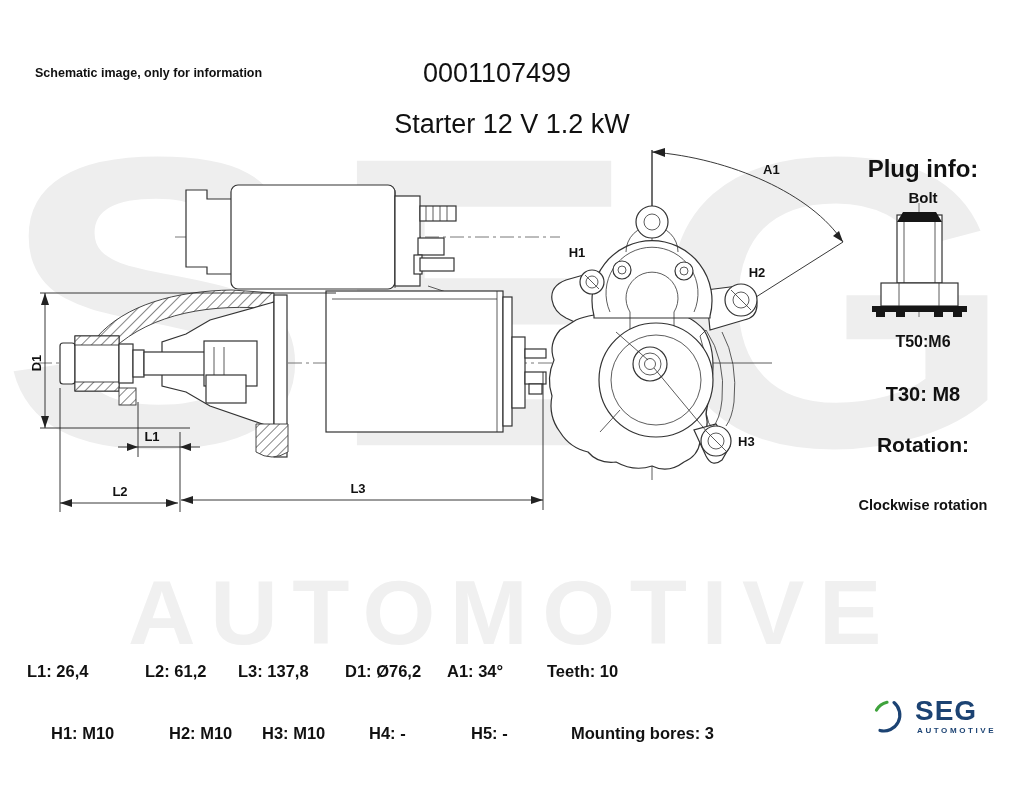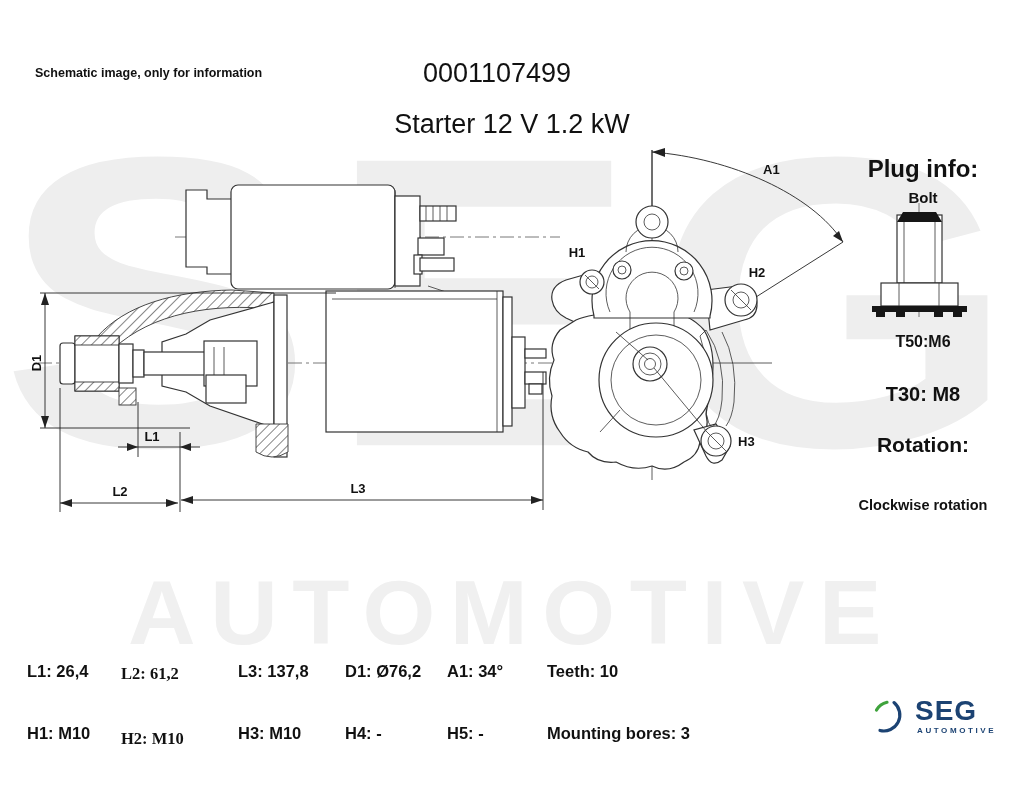--- a/index.html
+++ b/index.html
@@ -39,22 +39,22 @@
   .thin{fill:none;stroke:#333;stroke-width:0.8;}
   .cl{fill:none;stroke:#555;stroke-width:0.8;stroke-dasharray:14 4 3 4;}
   .dim{fill:none;stroke:#222;stroke-width:0.9;}
   .arr{fill:#222;stroke:none;}
   .lbl{font:bold 13px "Liberation Sans",sans-serif;fill:#111;}
   .hatched{fill:url(#hatch);stroke:#333;stroke-width:0.9;}
   .dark{fill:#161616;stroke:none;}
   
   #specs{left:0;top:0;z-index:3;}
   .spec-cell{position:absolute;font-weight:bold;font-size:16.5px;white-space:pre;}
-  .spec-cell .r2{margin-top:5px;}
-  .c0{left:27px;}  .c1{left:121px;font-family:Liberation Serif, serif;} .c2{left:238px;} .c3{left:345px;}
+  .spec-cell .r2{margin-top:5px;margin-left:24px;}
+  .c0{left:27px;}  .c1{left:145px;} .c2{left:238px;} .c3{left:345px;}
   .c4{left:447px;} .c5{left:547px;} .c6{left:738px;}
   .spec-cell{top:624px;}
   
   #logo{left:869px;top:697px;width:140px;height:52px;z-index:3;}
   #logo .wordmark{position:absolute;left:46px;top:0;color:#1c4373;font-weight:bold;
     font-size:28px;line-height:1;letter-spacing:1px;}
   #logo .sub{position:absolute;left:48px;top:29px;color:#1c4373;font-weight:bold;
     font-size:8px;letter-spacing:2.6px;}
 </style>
 </head>

